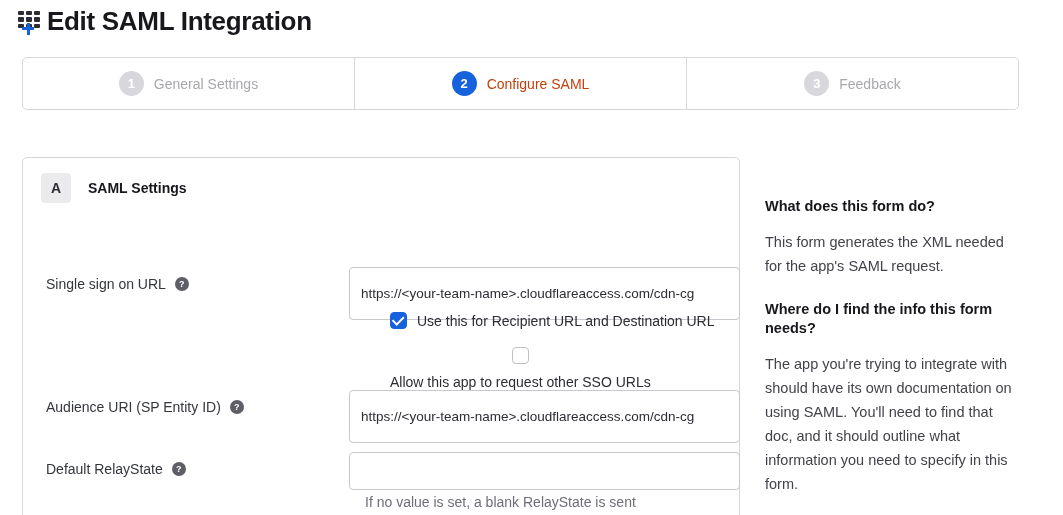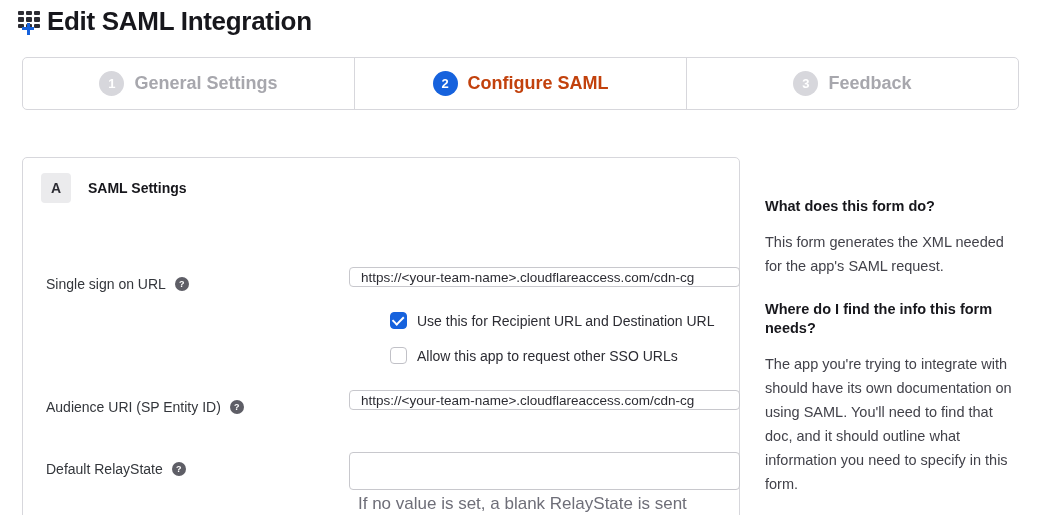--- a/index.html
+++ b/index.html
@@ -18,49 +18,49 @@
   .app-icon .plus::after  { left: 0; top: 4.5px; width: 12px; height: 3px; }
   .page-title { font-size: 26px; font-weight: 700; letter-spacing: -0.3px; color: #17171c; }
 
   
   .stepper { position: absolute; left: 22px; top: 57px; width: 997px; height: 53px;
     display: flex; border: 1px solid #d7d7dc; border-radius: 5px; background: #fff; }
   .step { flex: 1; display: flex; align-items: center; justify-content: center; gap: 10px; cursor: pointer; }
   .step + .step { border-left: 1px solid #d7d7dc; }
   .step-circle { width: 25px; height: 25px; border-radius: 50%; background: #d7d7dc; color: #ffffff;
     font-size: 13px; font-weight: 700; display: flex; align-items: center; justify-content: center; }
-  .step-label { font-size: 18px; font-weight: 700; color: #a7a7ad; }
+  .step-label { font-size: 14px; font-weight: 400; color: #a7a7ad; }
   .step.active .step-circle { background: #1662dd; }
   .step.active .step-label { color: #c2410c; }
 
   
   .form-panel { position: absolute; left: 22px; top: 157px; width: 718px; height: 600px;
     border: 1px solid #d7d7dc; border-radius: 5px; background: #fff; }
   .panel-head { display: flex; align-items: center; gap: 17px; padding: 15px 0 0 18px; }
   .section-badge { width: 30px; height: 30px; border-radius: 4px; background: #ebebed;
     display: flex; align-items: center; justify-content: center; font-size: 14px; font-weight: 700; color: #2c2c33; }
   .section-title { font-size: 14px; font-weight: 700; color: #17171c; }
   .group-title { margin: 33px 0 0 23px; font-size: 16px; font-weight: 700; color: #17171c; }
 
   .field-row { position: absolute; left: 23px; width: 672px; }
   .field-label { font-size: 14px; color: #33363b; display: inline-flex; align-items: center; }
   .help-icon { display: inline-flex; width: 14px; height: 14px; border-radius: 50%; background: #5e5e66;
     color: #ffffff; font-size: 9px; font-weight: 700; align-items: center; justify-content: center;
     margin-left: 9px; cursor: pointer; }
-  .text-input { position: absolute; left: 303px; top: -8px; width: 391px; height: 20px;
+  .text-input { position: absolute; left: 303px; top: -8px; width: 391px; height: 53px;
     border: 1px solid #c8c8cd; border-radius: 4px; padding: 0 11px; font-size: 13.5px;
     color: #2c2c33; font-family: "Liberation Sans", sans-serif; background: #fff; outline: none; }
   .checkbox-row { position: absolute; left: 326px; display: flex; align-items: center; gap: 10px; cursor: pointer; padding-left: 41px; }
   .checkbox { width: 17px; height: 17px; border-radius: 4px; border: 1px solid #c1c1c7; background: #fff;
     display: flex; align-items: center; justify-content: center; flex: none; }
   .checkbox.checked { background: #1662dd; border-color: #1662dd; }
   .checkbox.checked::after { content: ""; width: 9px; height: 5px; border-left: 2px solid #fff;
     border-bottom: 2px solid #fff; transform: rotate(-45deg) translate(0.5px, -1px); }
   .checkbox-label { font-size: 14px; color: #2c2c33; }
-  .helper-text { position: absolute; left: 312px; top: 34px; font-size: 17px; color: #6e6e78; }
+  .helper-text { position: absolute; left: 319px; top: 34px; font-size: 14px; color: #6e6e78; }
   .relay-input { height: 38px; }
 
   
   .help-sidebar { position: absolute; left: 765px; top: 197px; width: 250px; }
   .help-section h3 { font-size: 14.5px; font-weight: 700; color: #17171c; line-height: 1.35; margin-bottom: 13px; }
   .help-section p { font-size: 14.5px; color: #42424a; line-height: 24px; }
   .help-section + .help-section { margin-top: 22px; }
 </style>
 </head>
 <body>
@@ -110,21 +110,21 @@
       <span class="help-icon">?</span>
     </span>
     <input class="text-input" type="text" value="https://&lt;your-team-name&gt;.cloudflareaccess.com/cdn-cg" style="">
   </div>
 
   <div class="checkbox-row" style="top: 154px;">
     <span class="checkbox checked"></span>
     <span class="checkbox-label">Use this for Recipient URL and Destination URL</span>
   </div>
 
-  <div class="checkbox-row" style="top: 189px;">
+  <div class="checkbox-row" style="top: 189px; flex-direction: column;">
     <span class="checkbox"></span>
     <span class="checkbox-label">Allow this app to request other SSO URLs</span>
   </div>
 
   <div class="field-row" style="top: 240px;">
     <span class="field-label">
       <span>Audience URI (SP Entity ID)</span>
       <span class="help-icon">?</span>
     </span>
     <input class="text-input" type="text" value="https://&lt;your-team-name&gt;.cloudflareaccess.com/cdn-cg" style="">

